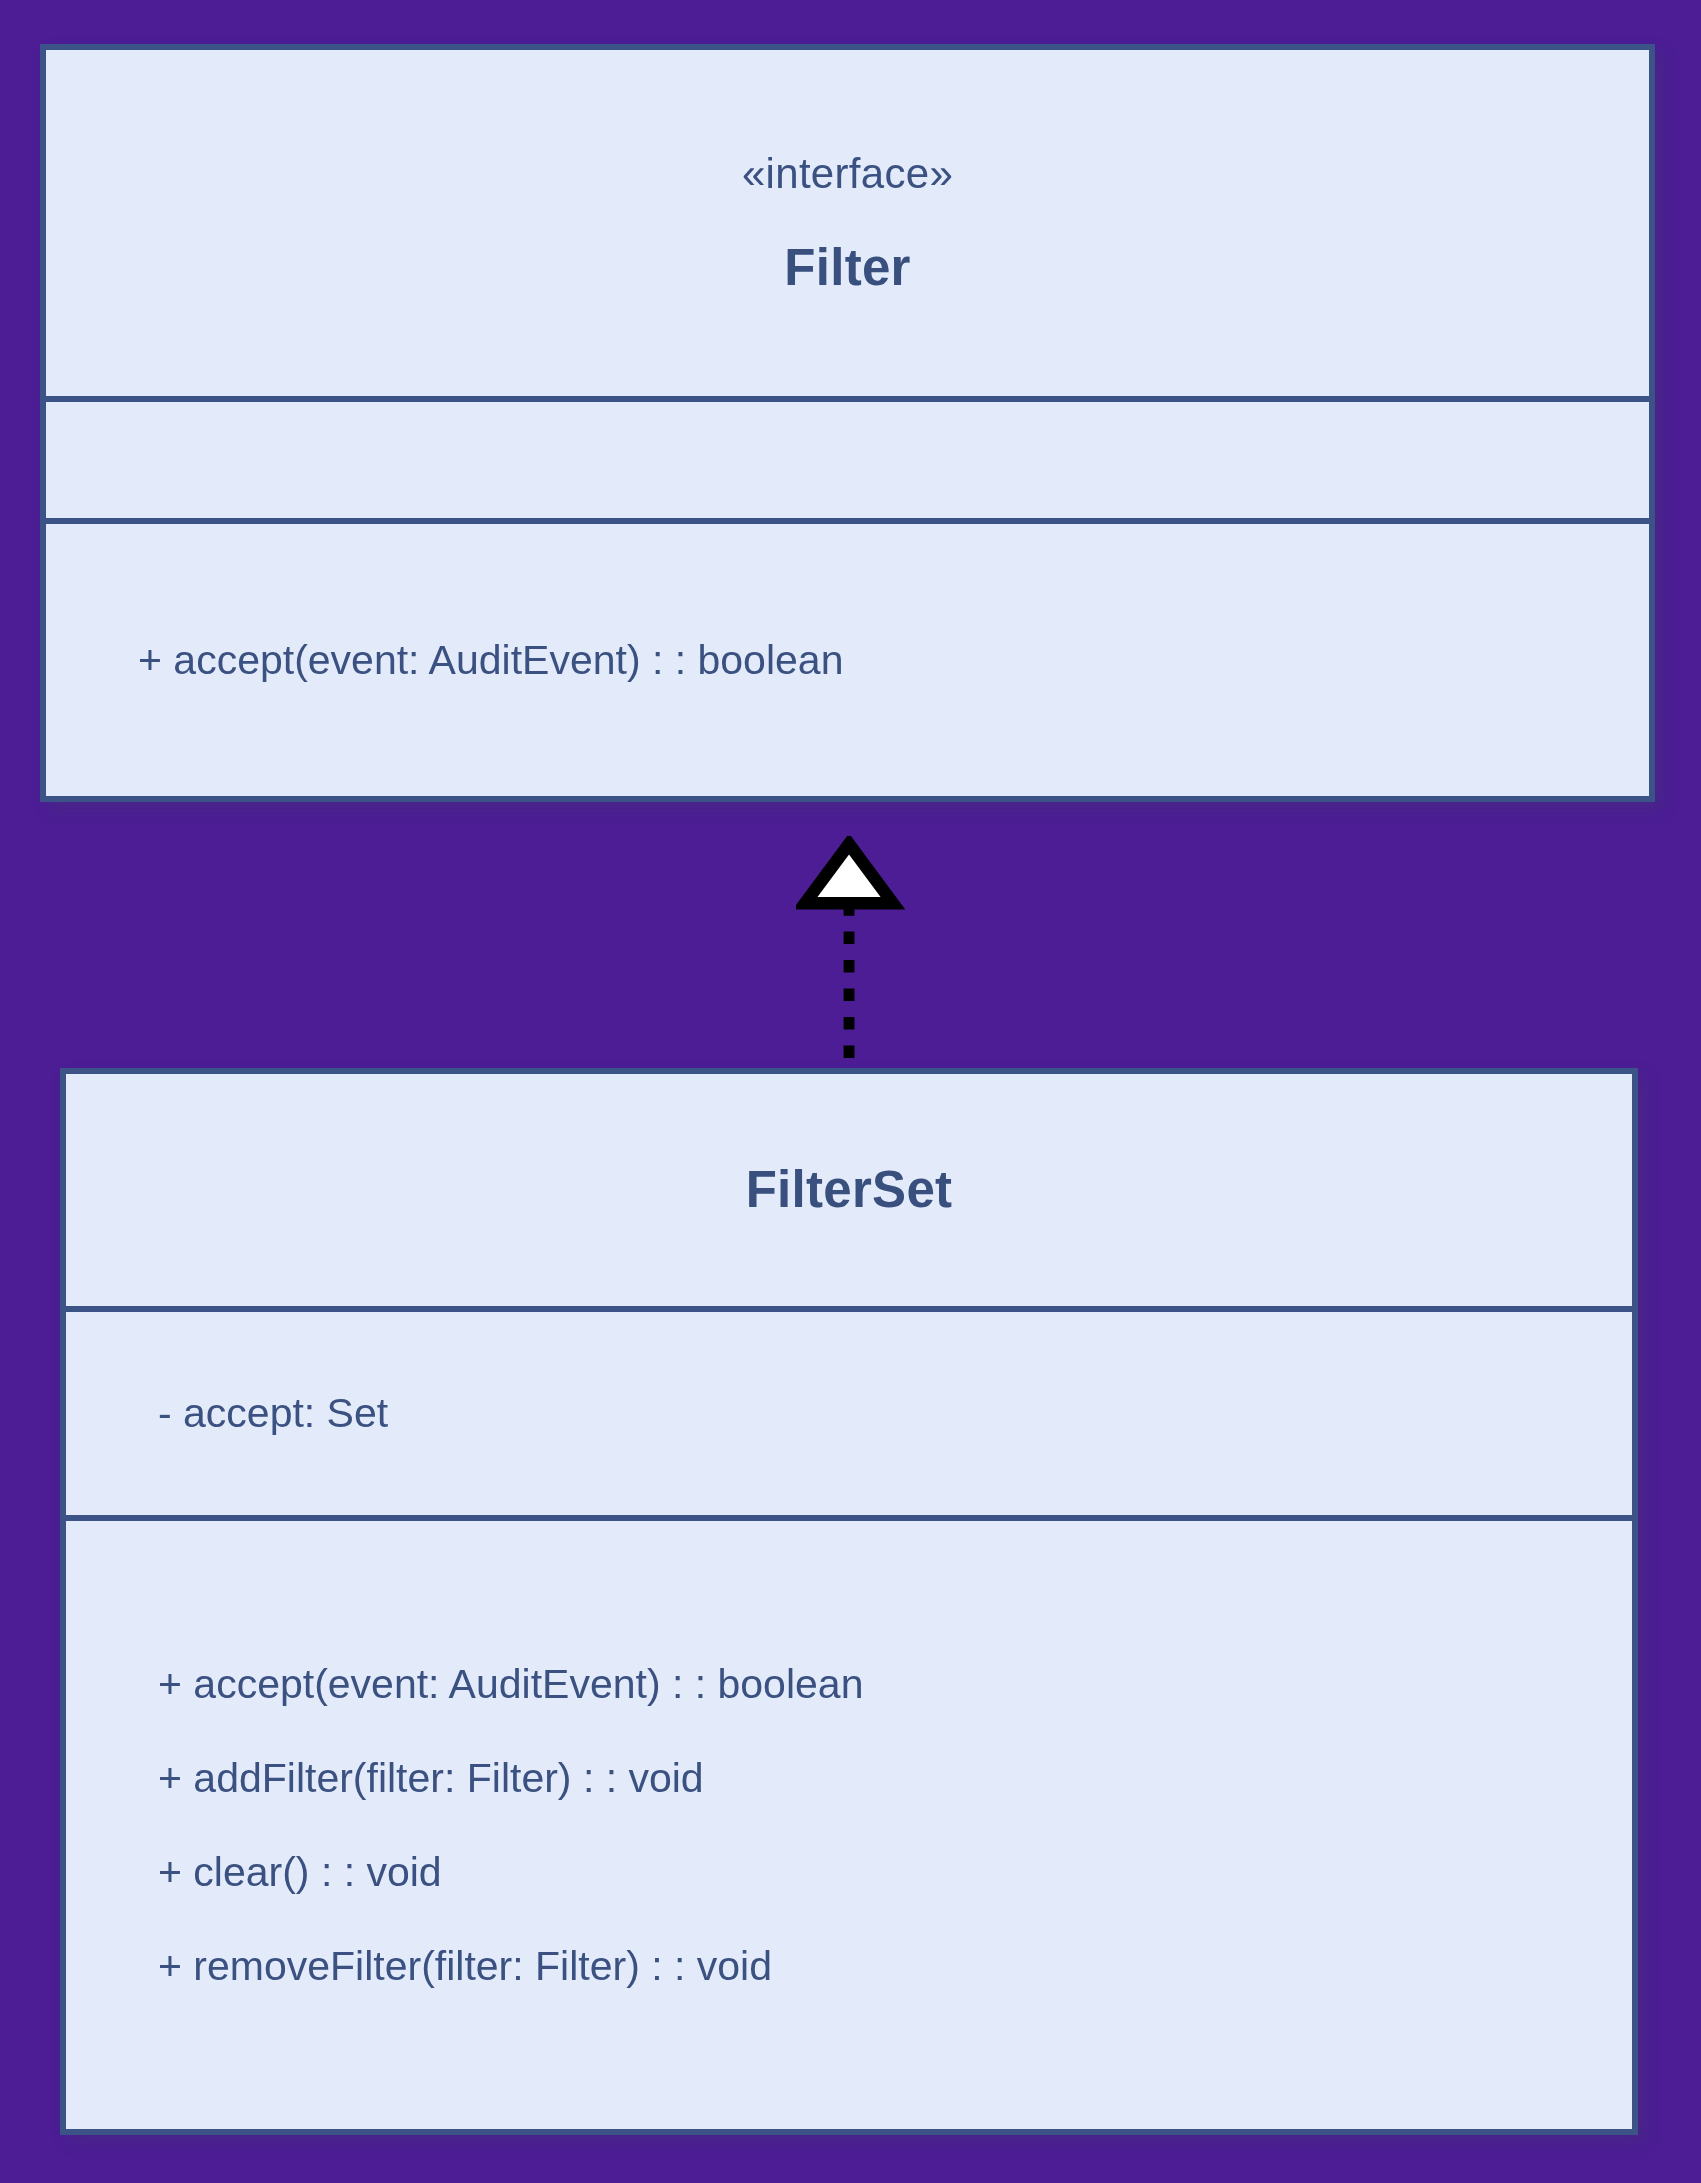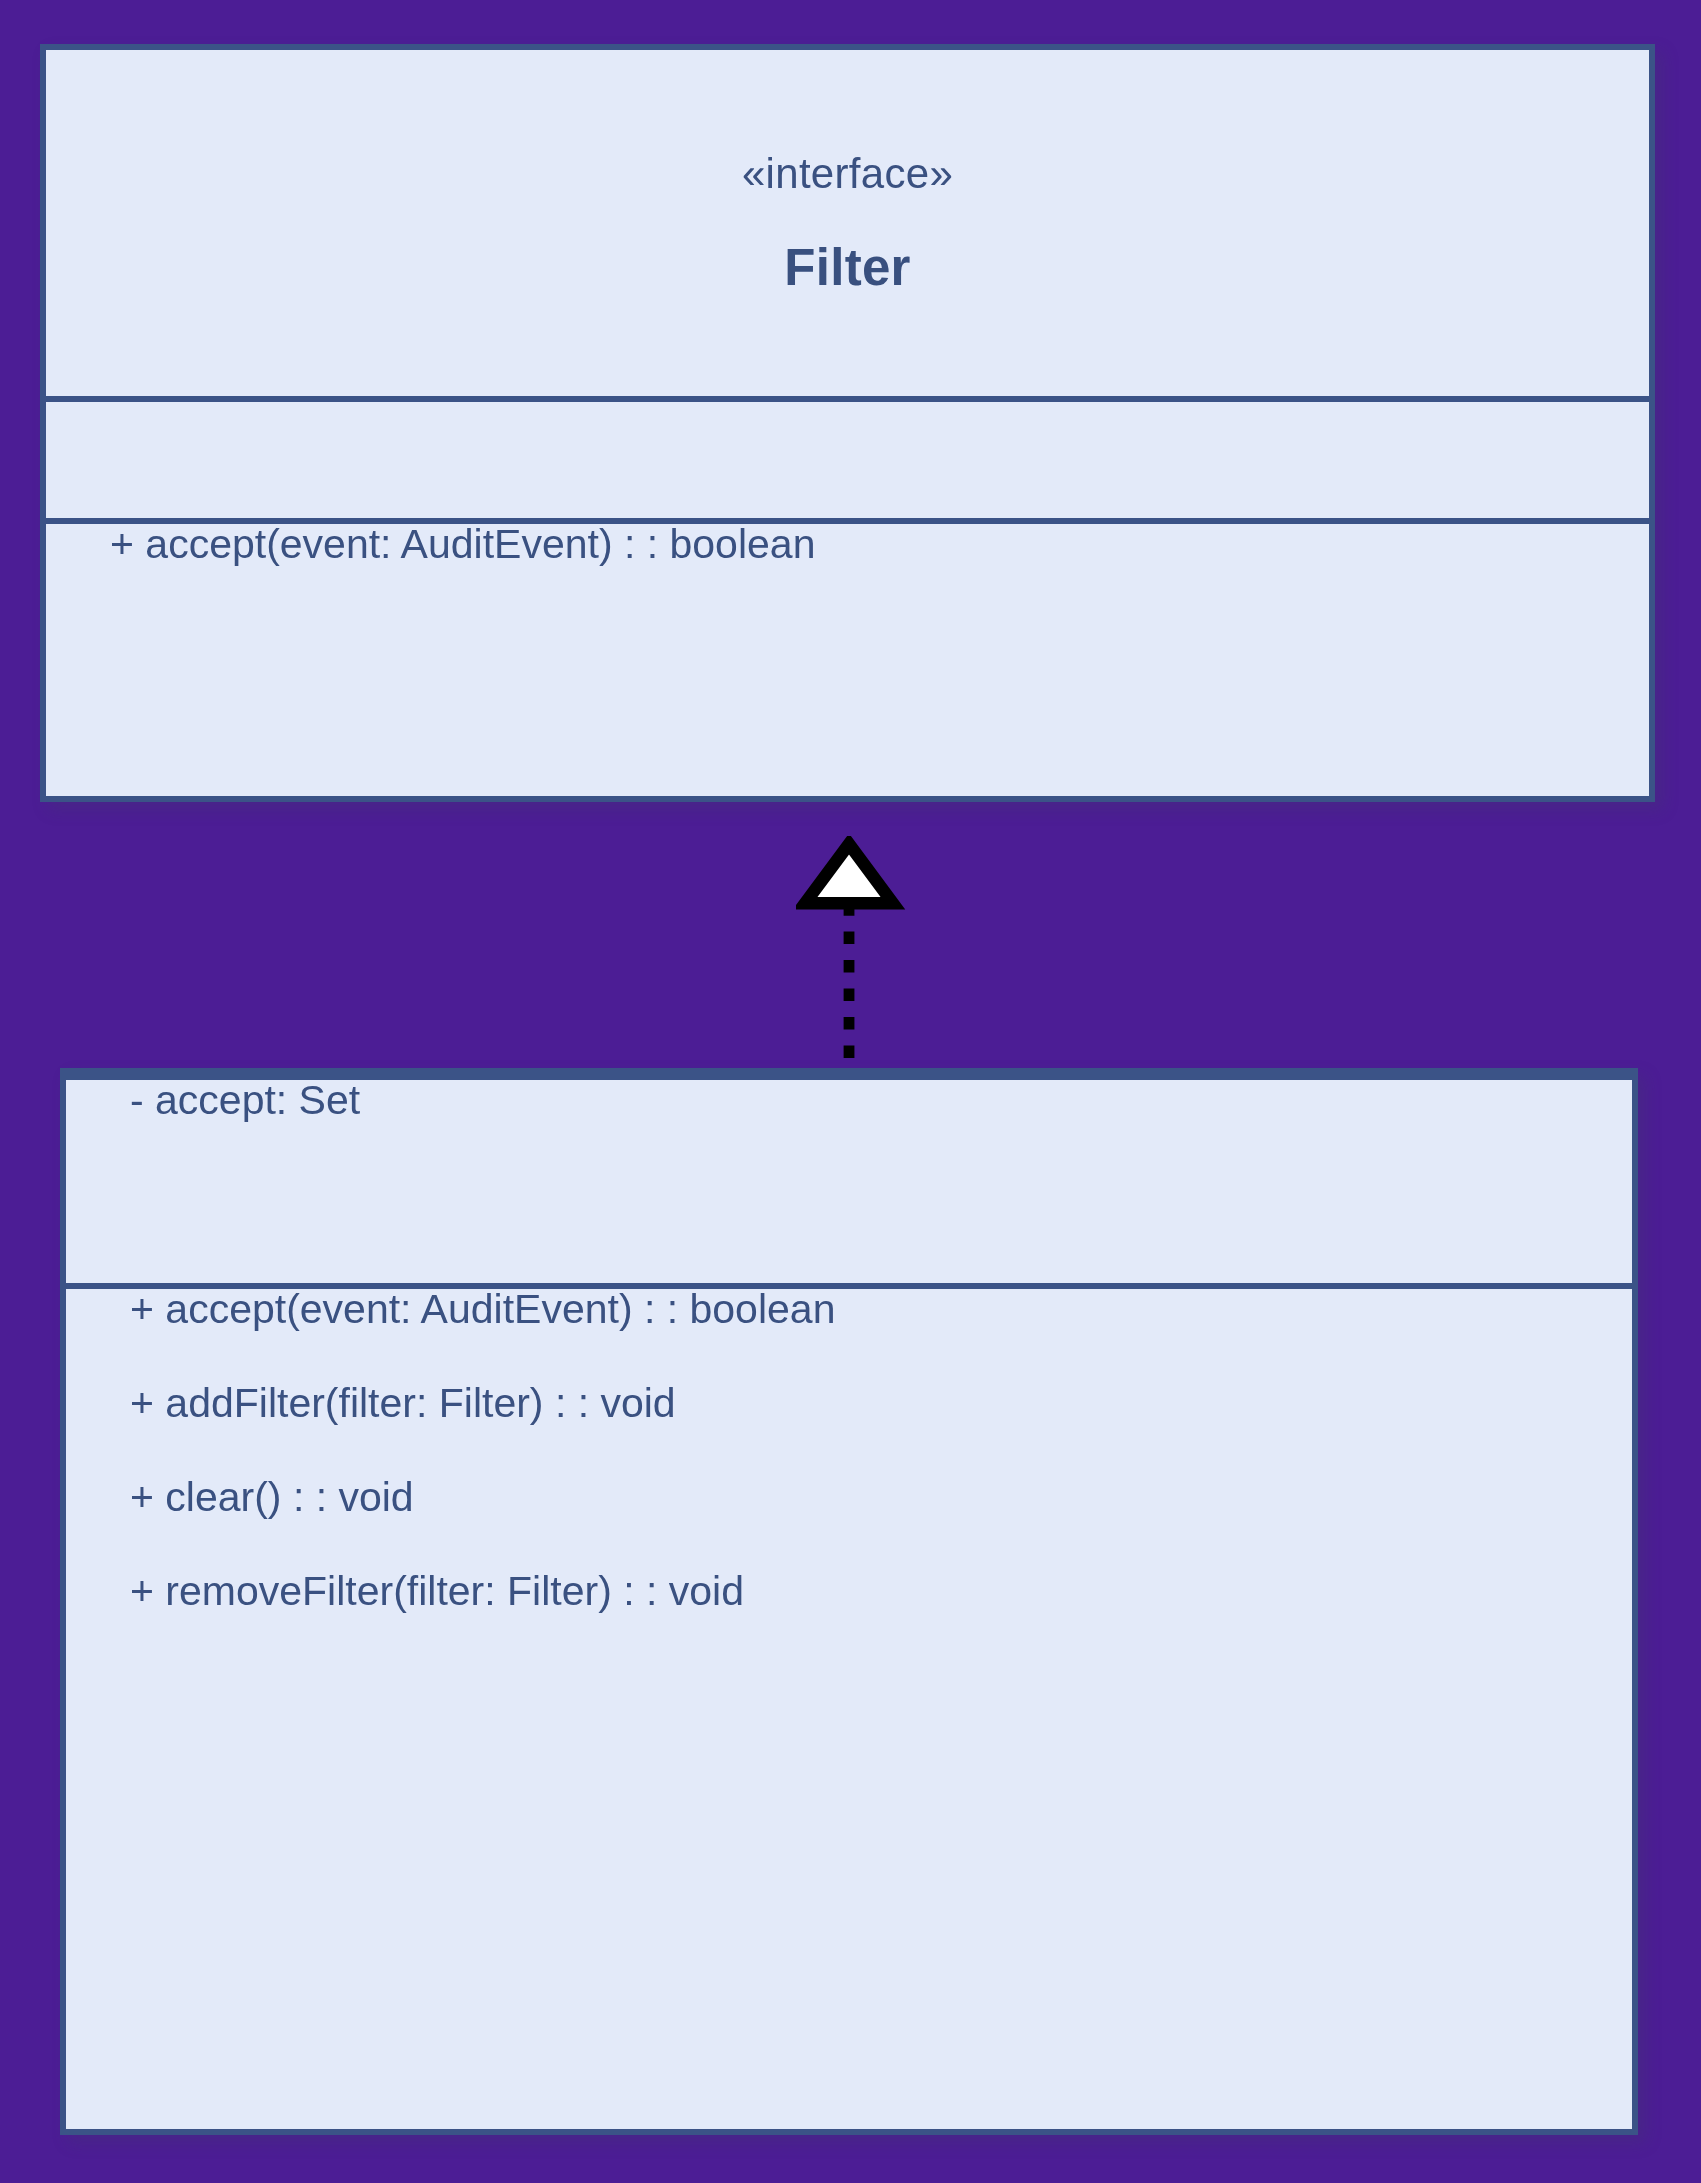--- a/index.html
+++ b/index.html
@@ -76,21 +76,23 @@
     color: #3a5181;
     font-size: 41px;
     line-height: 1.0;
     white-space: pre;
     padding-left: 64px;
   }
 
   .members-list {
     display: flex;
     flex-direction: column;
+    justify-content: center;
     height: 100%;
+    padding-left: 28px;
   }
 
   .members-list.spaced .member-row + .member-row {
     margin-top: 53px;
   }
 
   
   #filter-class {
     left: 40px;
     top: 44px;
@@ -151,20 +153,23 @@
     <svg width="114" height="239" viewBox="0 0 200 420">
 
       <line x1="93" y1="118" x2="93" y2="408" stroke="#000000" stroke-width="19" stroke-dasharray="22 28"></line>
 
       <polygon points="93,14 170,118 16,118" fill="#ffffff" stroke="#000000" stroke-width="22" stroke-linejoin="miter"></polygon>
     </svg>
   </div>
 
   <div class="uml-class" id="filterset-class">
 
+    <div class="uml-compartment uml-header" id="filterset-header">
+      <div class="class-name">FilterSet</div>
+    </div>
 
     <div class="uml-compartment divided-top" id="filterset-attributes">
       <div class="members-list">
         <div class="member-row">- accept: Set</div>
       </div>
     </div>
 
     <div class="uml-compartment divided-top" id="filterset-operations">
       <div class="members-list spaced">
         <div class="member-row">+ accept(event: AuditEvent) : : boolean</div>

